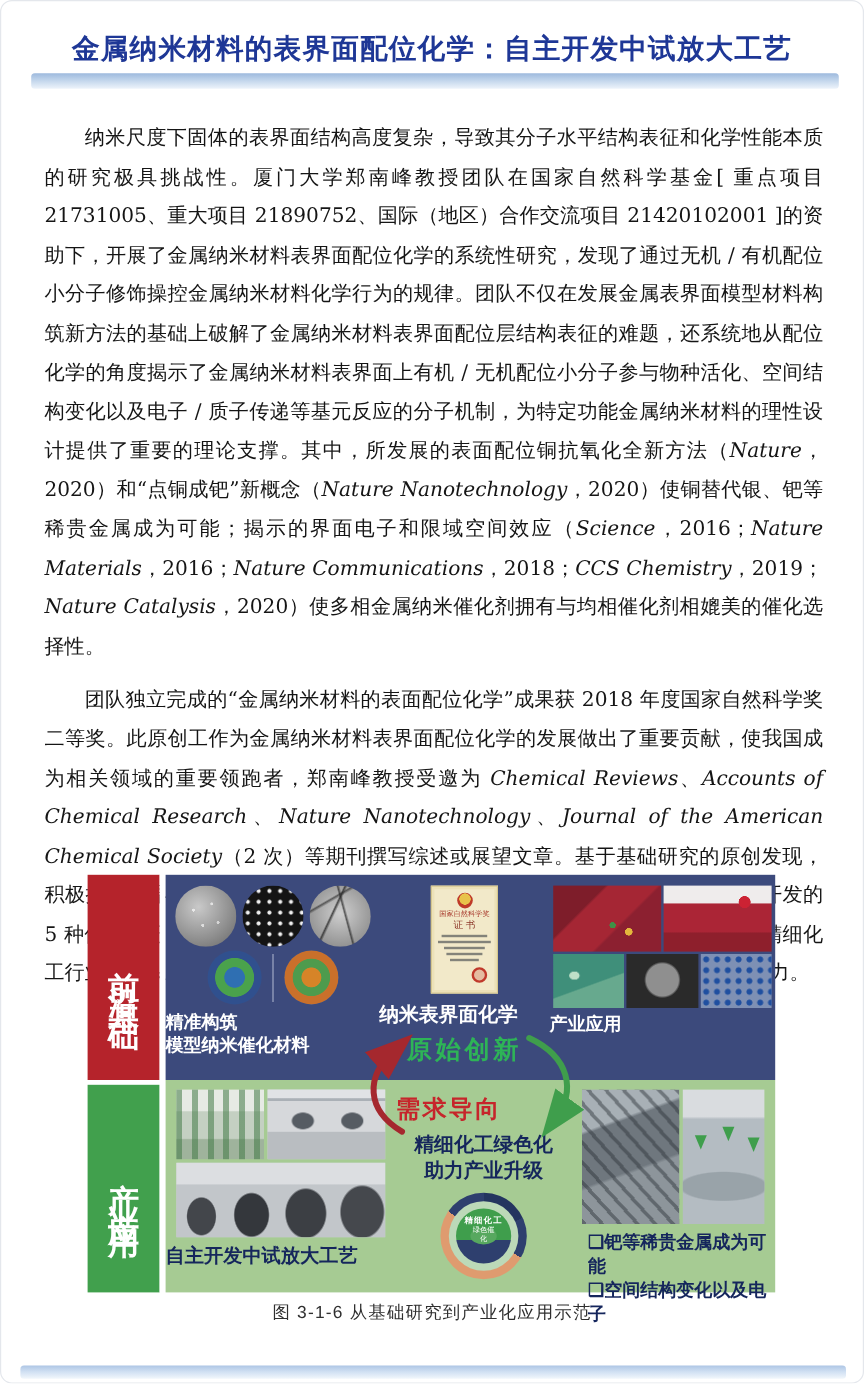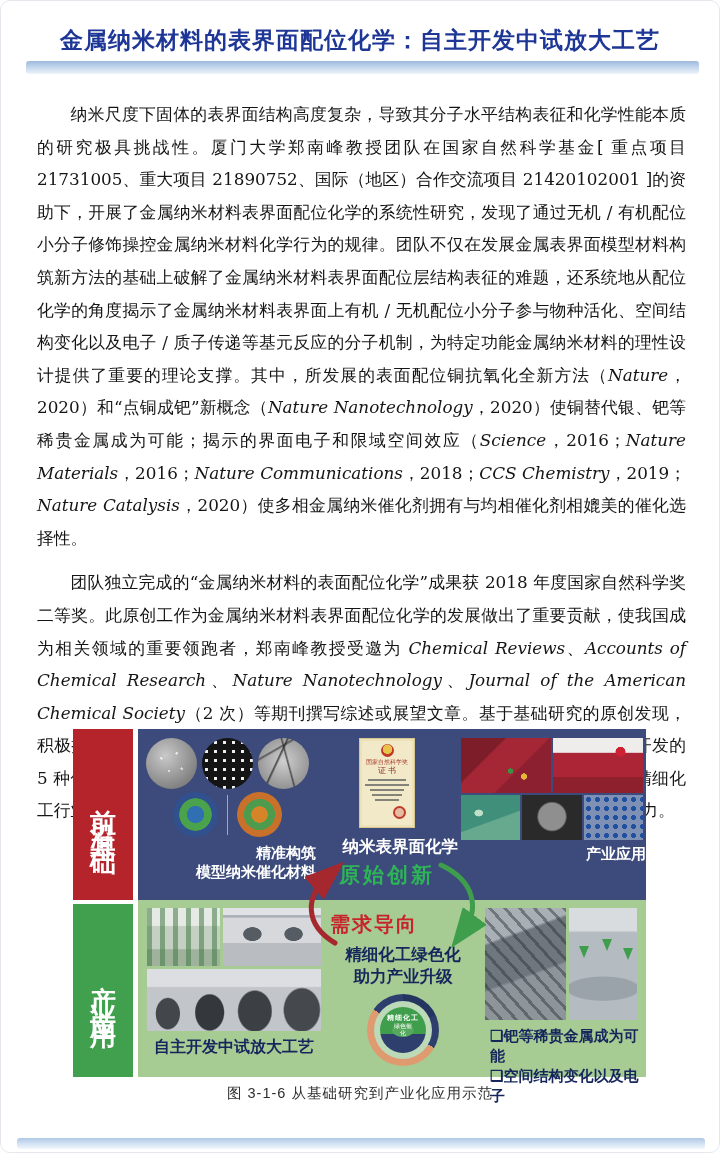--- a/index.html
+++ b/index.html
@@ -66,21 +66,21 @@
   .tem-c { background:
              linear-gradient(115deg,transparent 38%,rgba(40,40,40,.8) 40%,transparent 43%),
              linear-gradient(75deg,transparent 55%,rgba(35,35,35,.7) 57%,transparent 60%),
              linear-gradient(150deg,transparent 25%,rgba(50,50,50,.7) 27%,transparent 30%),
              radial-gradient(circle at 50% 45%,#cfcfcf,#969696 70%,#787878); }
   .np-row { display:flex; justify-content:center; align-items:center; gap:9px; margin-top:3px; }
   .np { width:45px; height:45px; border-radius:50%; }
   .np-a { background:radial-gradient(circle,#2f6fb2 0 26%,#4aa24c 28% 50%,#30508e 52% 72%,#5a6a9a 74% 84%,rgba(90,106,154,0) 86%); }
   .np-b { background:radial-gradient(circle,#d68428 0 25%,#4e9b4d 27% 48%,#c9702b 50% 70%,#6a7aa0 72% 84%,rgba(106,122,160,0) 86%); }
   .np-div { width:1px; height:40px; background:#9fa8c4; }
-  .fig-cap-w { color:#fff; font-weight:bold; font-size:15px; line-height:19px; text-align:right; margin-top:6px; }
+  .fig-cap-w { color:#fff; font-weight:bold; font-size:15px; line-height:19px; text-align:left; margin-top:6px; }
   
   .cert { width:56px; height:90px; margin:9px auto 0; background:#f2e9c9; border:1px solid #d6c78e;
           box-shadow:inset 0 0 0 2px #ece1b8; position:relative; text-align:center; }
   .cert-emblem { width:13px; height:13px; border-radius:50%; margin:5px auto 2px;
           background:radial-gradient(circle at 50% 40%,#e8c34a 0 45%,#bf3a28 48% 100%); }
   .cert-small { font-size:6px; color:#a8392c; line-height:7px; }
   .cert-zheng { font-size:8px; font-weight:normal; color:#8a3326; line-height:10px; }
   .cert-bar { height:2px; background:#83837a; margin:3px auto 0; }
   .cb1{width:72%;} .cb2{width:80%;} .cb3{width:64%;} .cb4{width:54%;} .cb5{width:44%;}
   .cert-seal { position:absolute; right:8px; bottom:8px; width:13px; height:13px; border-radius:50%;
@@ -120,21 +120,21 @@
       background-image:radial-gradient(16px 12px at 30% 45%,#565c63 55%,transparent 60%),
       radial-gradient(16px 12px at 72% 45%,#565c63 55%,transparent 60%),
       linear-gradient(180deg,#e0e2e5 0 12%,#aab0b6 13% 16%,#d6d8db 17% 60%,#b9bdc1 61%); }
   .ph-bags { margin:3px 9px 0; height:62px; background-color:#ccd0d4;
       background-image:
         radial-gradient(20px 26px at 12% 72%,#43464b 58%,transparent 63%),
         radial-gradient(24px 30px at 36% 70%,#34373c 58%,transparent 63%),
         radial-gradient(28px 34px at 62% 68%,#3c3f44 58%,transparent 63%),
         radial-gradient(30px 36px at 89% 66%,#45484d 58%,transparent 63%),
         linear-gradient(180deg,#dcdee1 0 28%,#c2c6ca 30%); }
-  .cap-navy { color:#15265c; font-weight:bold; font-size:16px; text-align:center; margin-top:6px; }
+  .cap-navy { color:#15265c; font-weight:bold; font-size:16px; margin-top:6px; }
   
   .headline-red { color:#c6252b; font-weight:bold; font-size:20px; text-align:left; margin-top:11px; letter-spacing:2px; }
   .mid-lines { color:#15265c; font-weight:bold; font-size:16.5px; line-height:22px; text-align:center; margin-top:5px; }
   .logo { position:relative; width:72px; height:72px; border-radius:50%; margin:7px auto 0;
           background:conic-gradient(from 210deg,#df9b6f 0 95deg,#2e3f6e 95deg 150deg,#24355f 150deg 215deg,#2e3f6e 215deg 270deg,#df9b6f 270deg 360deg); }
   .logo-mid { position:absolute; inset:7px; border-radius:50%; background:#bcd9b8; }
   .logo-core { position:absolute; inset:13px; border-radius:50%; overflow:hidden;
           background:linear-gradient(180deg,#3f9e4c 0 58%,#2e3f6e 58%); text-align:center; }
   .logo-core-top { font-size:7px; font-weight:bold; color:#fff; line-height:9px; margin-top:6px; letter-spacing:1px; }
   .logo-core-center { font-size:6px; color:#fff; background:#57a85f; border-radius:50%;

